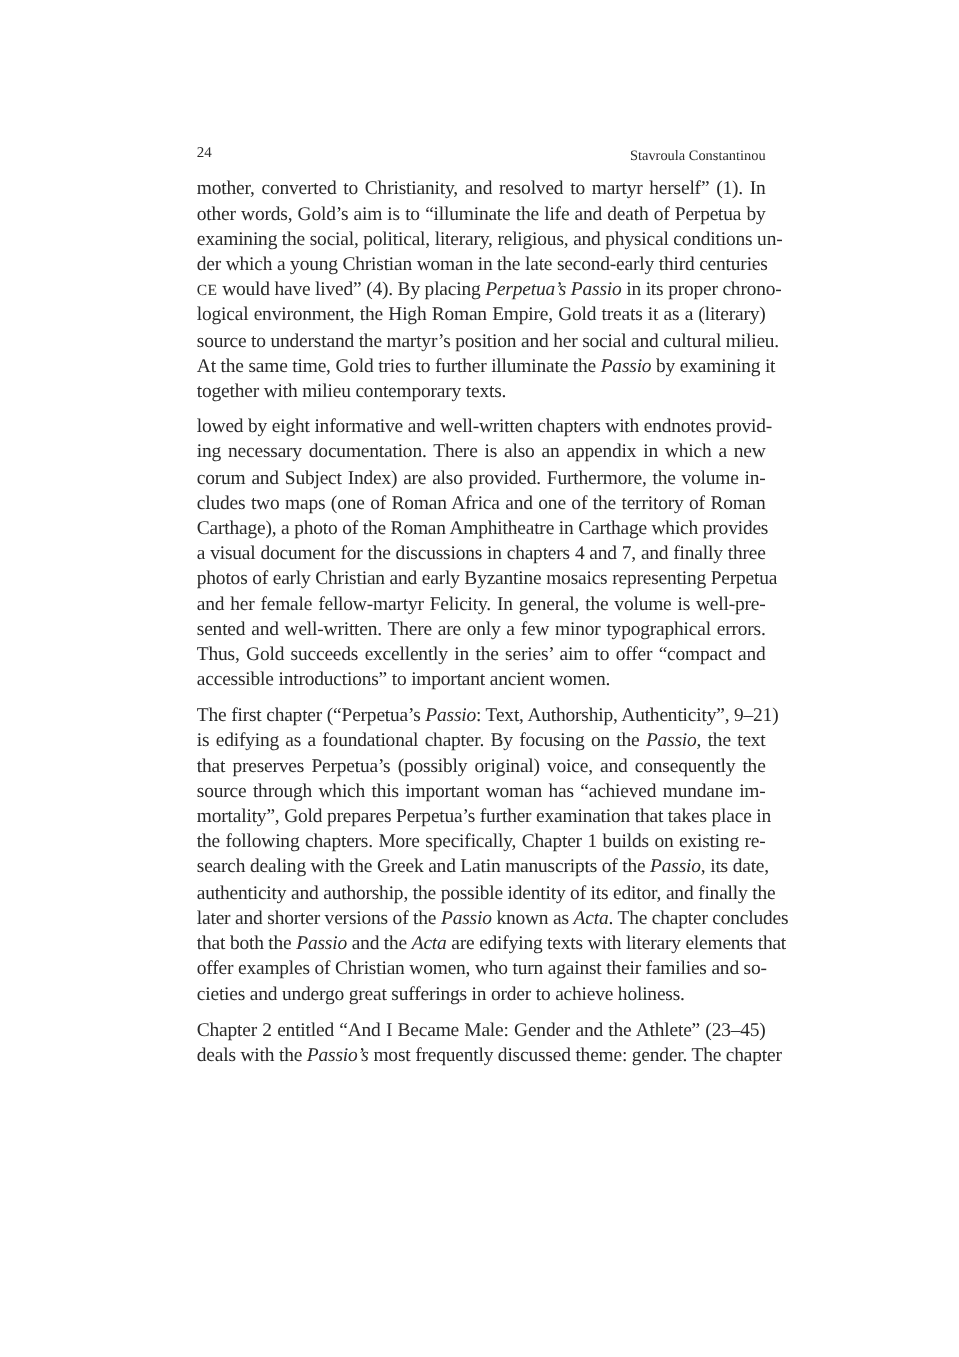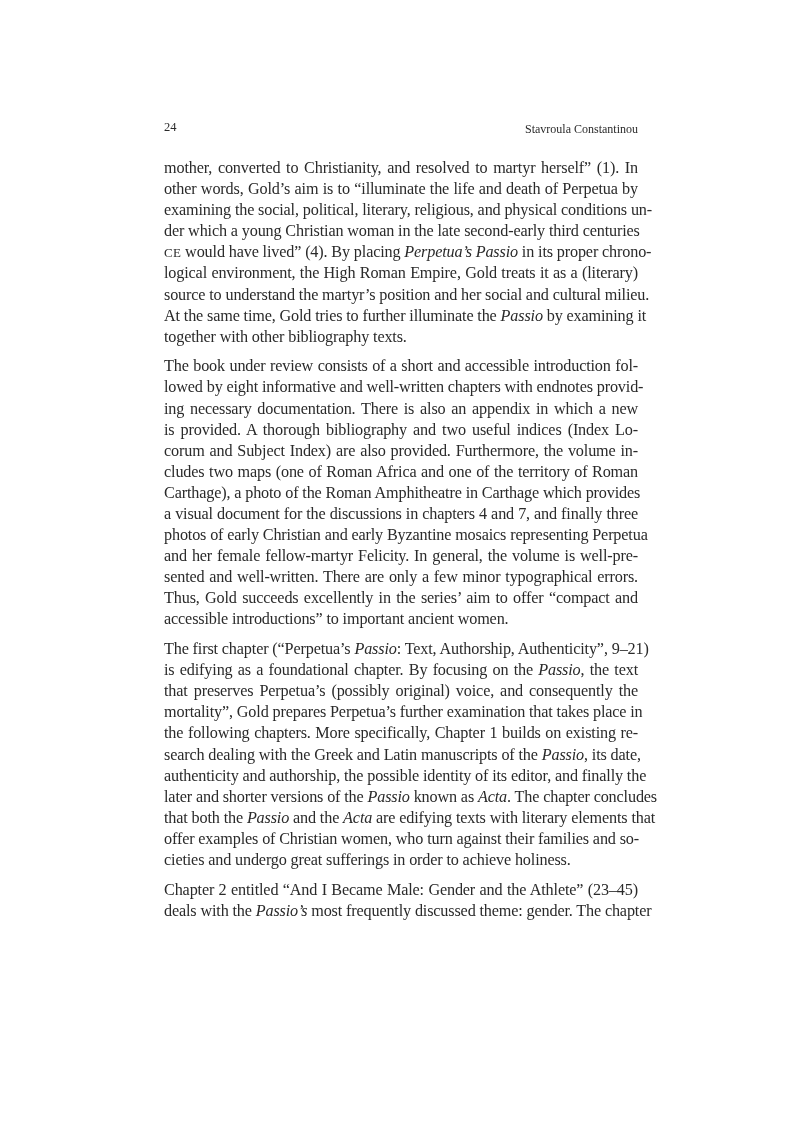--- a/index.html
+++ b/index.html
@@ -2,21 +2,21 @@
 <html><head>
   <meta charset="utf-8">
   <style>
     html, body { margin: 0; padding: 0; background: #ffffff; }
     body { width: 799px; height: 1131px; position: relative; overflow: hidden;
            font-family: "Liberation Serif", "DejaVu Serif", serif; color: #2a2a2a; }
     .running-head { position: absolute; top: 74px; left: 164px; width: 474px; height: 20px;
                     font-size: 12.5px; margin-top: 46px; }
     .page-number { position: absolute; left: 0; top: 0; }
     .running-title { position: absolute; left: 0; right: 0; top: 2px; text-align: right; font-size: 12px; }
-    .body-text { position: absolute; top: 158px; left: 164px; width: 474px; }
+    .body-text { position: absolute; top: 147px; left: 164px; width: 474px; }
     .para { margin: 0 0 8.5px 0; font-size: 16.2px; line-height: 21.1px;
             text-align: justify; hyphens: manual; letter-spacing: -0.15px; }
     .para .line { display: block; text-align: justify; text-align-last: justify; white-space: nowrap; }
     .para .line.last { text-align-last: left; }
     .sc { font-size: 13px; letter-spacing: 0.3px; }
     i { font-style: italic; font-family: Liberation Serif, serif; }
   </style>
 </head>
 <body>
 
@@ -28,41 +28,40 @@
 <main class="body-text" id="body-text">
     <p class="para">
       <span class="line"><span>mother, converted to Christianity, and resolved to martyr herself” (1). In</span></span>
       <span class="line"><span>other words, Gold’s aim is to “illuminate the life and death of Perpetua by</span></span>
       <span class="line"><span>examining the social, political, literary, religious, and physical conditions un-</span></span>
       <span class="line"><span>der which a young Christian woman in the late second-early third centuries</span></span>
       <span class="line"><span class="sc">CE</span><span> would have lived” (4). By placing </span><i>Perpetua’s Passio</i><span> in its proper chrono-</span></span>
       <span class="line"><span>logical environment, the High Roman Empire, Gold treats it as a (literary)</span></span>
       <span class="line"><span>source to understand the martyr’s position and her social and cultural milieu.</span></span>
       <span class="line"><span>At the same time, Gold tries to further illuminate the </span><i>Passio</i><span> by examining it</span></span>
-      <span class="line last"><span>together with other bibliography texts.</span></span>
+      <span class="line last"><span>together with milieu contemporary texts.</span></span>
     </p>
     <p class="para">
-      <span class="line"><span>The book under review consists of a short and accessible introduction fol-</span></span>
       <span class="line"><span>lowed by eight informative and well-written chapters with endnotes provid-</span></span>
       <span class="line"><span>ing necessary documentation. There is also an appendix in which a new</span></span>
-      <span class="line"><span>is provided. A thorough bibliography and two useful indices (Index Lo-</span></span>
       <span class="line"><span>corum and Subject Index) are also provided. Furthermore, the volume in-</span></span>
       <span class="line"><span>cludes two maps (one of Roman Africa and one of the territory of Roman</span></span>
       <span class="line"><span>Carthage), a photo of the Roman Amphitheatre in Carthage which provides</span></span>
       <span class="line"><span>a visual document for the discussions in chapters 4 and 7, and finally three</span></span>
       <span class="line"><span>photos of early Christian and early Byzantine mosaics representing Perpetua</span></span>
       <span class="line"><span>and her female fellow-martyr Felicity. In general, the volume is well-pre-</span></span>
       <span class="line"><span>sented and well-written. There are only a few minor typographical errors.</span></span>
       <span class="line"><span>Thus, Gold succeeds excellently in the series’ aim to offer “compact and</span></span>
       <span class="line last"><span>accessible introductions” to important ancient women.</span></span>
     </p>
     <p class="para">
       <span class="line"><span>The first chapter (“Perpetua’s </span><i>Passio</i><span>: Text, Authorship, Authenticity”, 9–21)</span></span>
       <span class="line"><span>is edifying as a foundational chapter. By focusing on the </span><i>Passio</i><span>, the text</span></span>
       <span class="line"><span>that preserves Perpetua’s (possibly original) voice, and consequently the</span></span>
+      <span class="line"><span>source through which this important woman has “achieved mundane im-</span></span>
       <span class="line"><span>mortality”, Gold prepares Perpetua’s further examination that takes place in</span></span>
       <span class="line"><span>the following chapters. More specifically, Chapter 1 builds on existing re-</span></span>
       <span class="line"><span>search dealing with the Greek and Latin manuscripts of the </span><i>Passio</i><span>, its date,</span></span>
       <span class="line"><span>authenticity and authorship, the possible identity of its editor, and finally the</span></span>
       <span class="line"><span>later and shorter versions of the </span><i>Passio</i><span> known as </span><i>Acta</i><span>. The chapter concludes</span></span>
       <span class="line"><span>that both the </span><i>Passio</i><span> and the </span><i>Acta</i><span> are edifying texts with literary elements that</span></span>
       <span class="line"><span>offer examples of Christian women, who turn against their families and so-</span></span>
       <span class="line last"><span>cieties and undergo great sufferings in order to achieve holiness.</span></span>
     </p>
     <p class="para">

